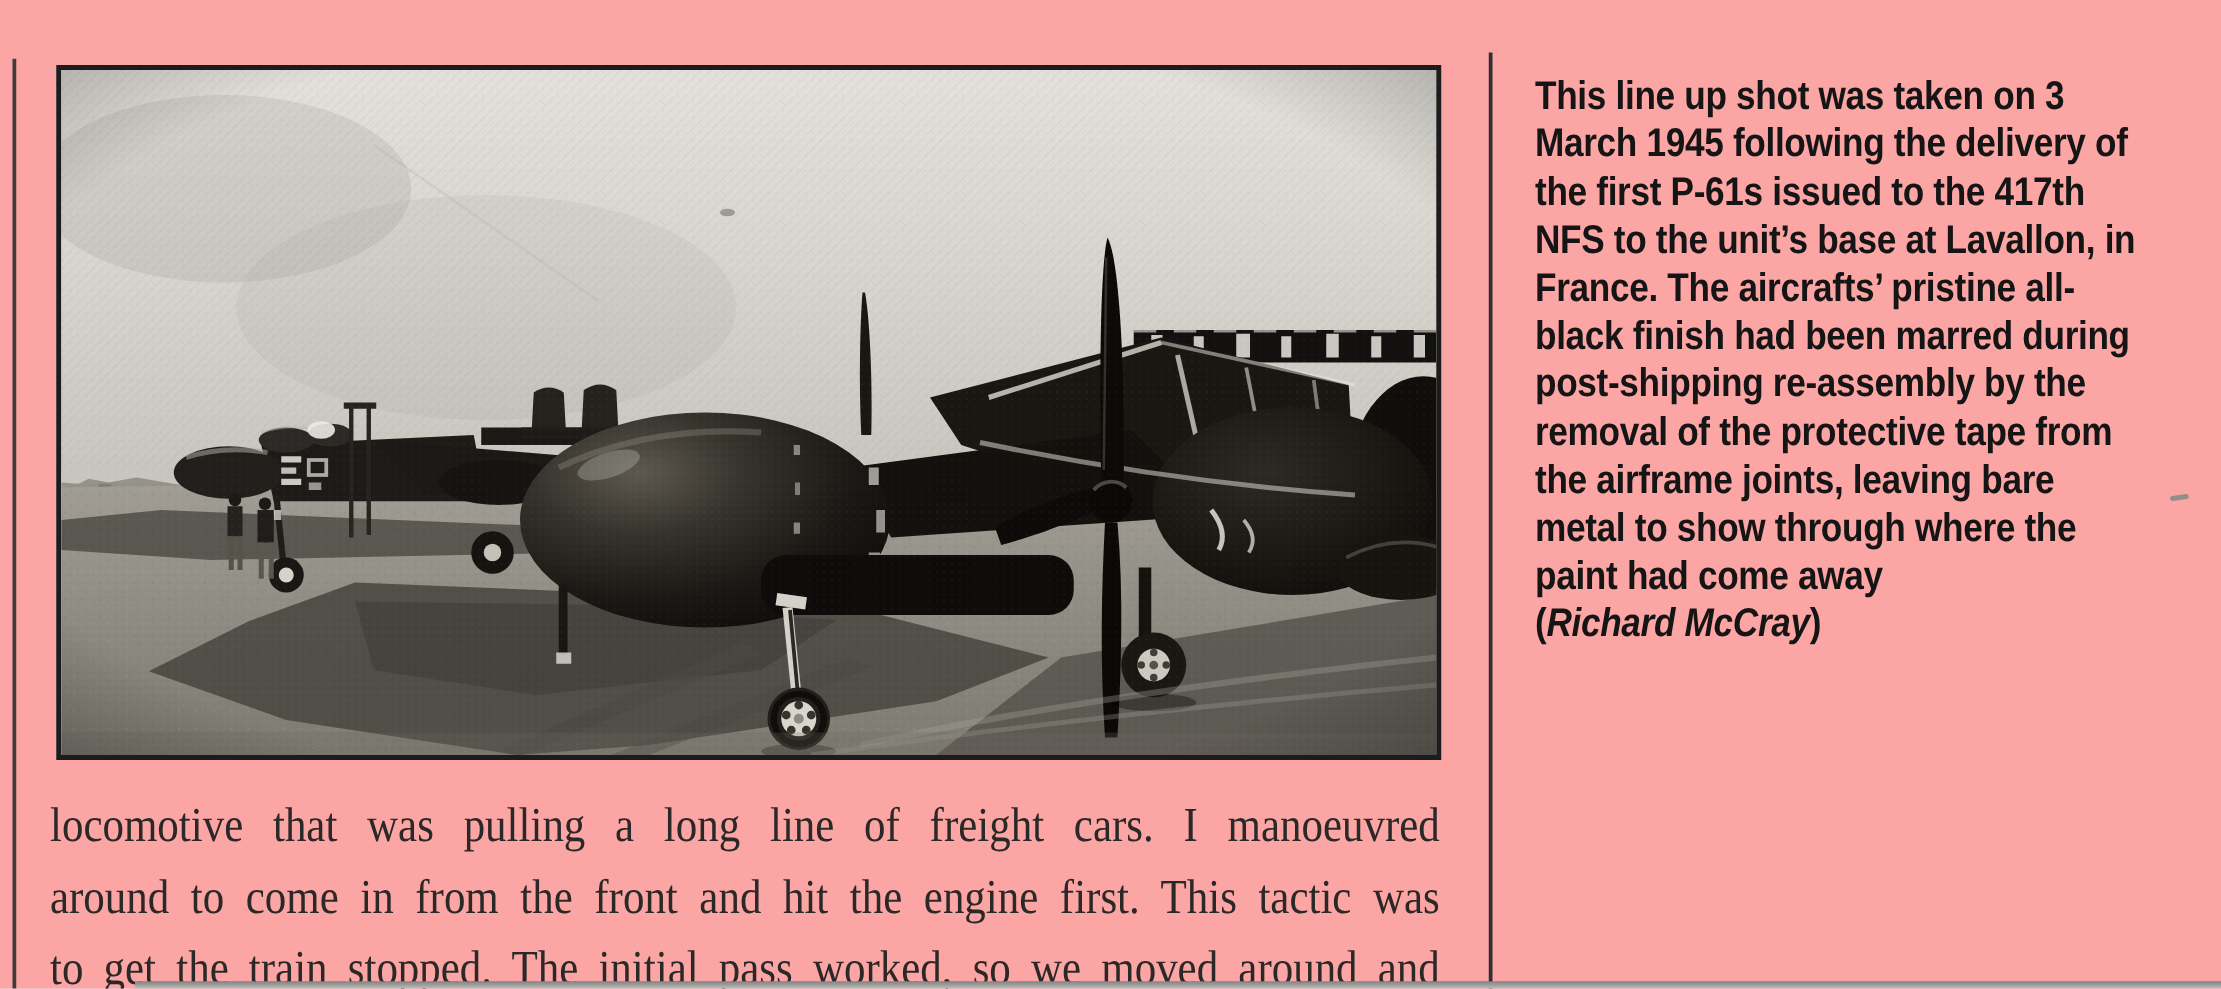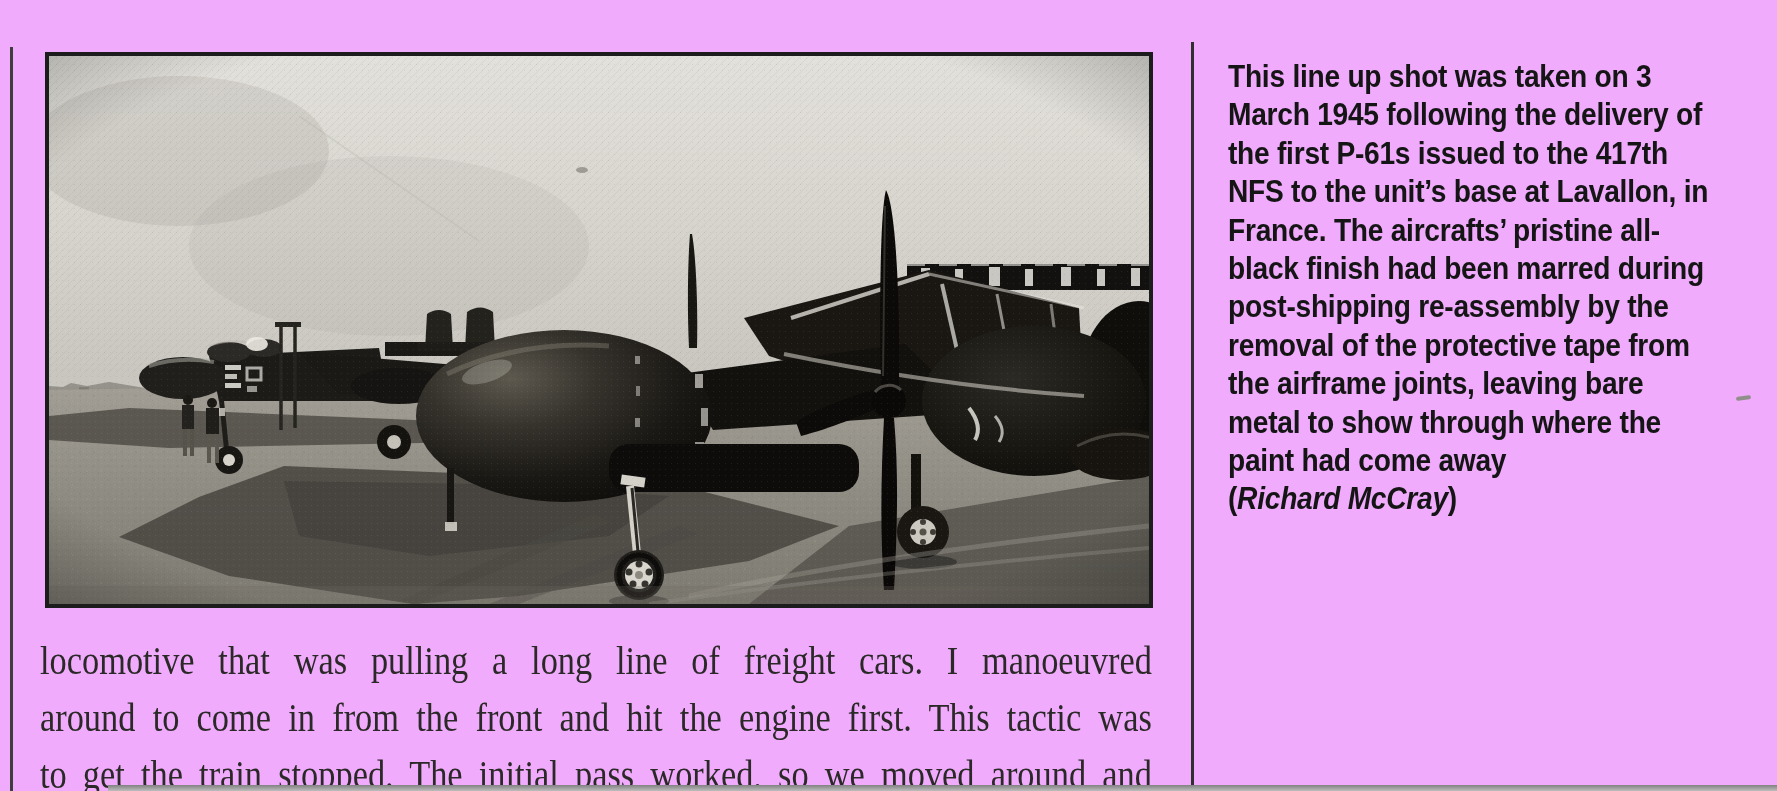--- a/index.html
+++ b/index.html
@@ -1,16 +1,16 @@
 <!DOCTYPE html>
 <html><head>
 <meta charset="utf-8">
 <style>
   html,body{margin:0;padding:0;background:#e8e8e8;}
-  .page{position:relative;width:1777px;height:791px;background:#f0abfc;overflow:hidden;
+  .page{position:relative;width:1777px;height:791px;background:#fca5a5;overflow:hidden;
         font-family:"Liberation Sans",sans-serif;}
   .left-rule{position:absolute;left:10px;top:47px;width:3px;height:744px;background:#3d3d3d;}
   .column-divider{position:absolute;left:1191px;top:42px;width:3px;height:749px;background:#2f2f2f;}
   .photo-frame{position:absolute;left:45px;top:52px;width:1100px;height:548px;
                border:4px solid #1c1c1c;background:#d8d6d0;margin:0;}
   .photo-frame svg{display:block;width:1100px;height:548px;}
   .caption{position:absolute;left:1228px;top:57px;width:600px;
            font-weight:700;font-size:32px;line-height:38.4px;color:#151515;
            letter-spacing:-0.3px;transform:scaleX(0.88);transform-origin:0 0;}
   .cap-line{white-space:nowrap;}

